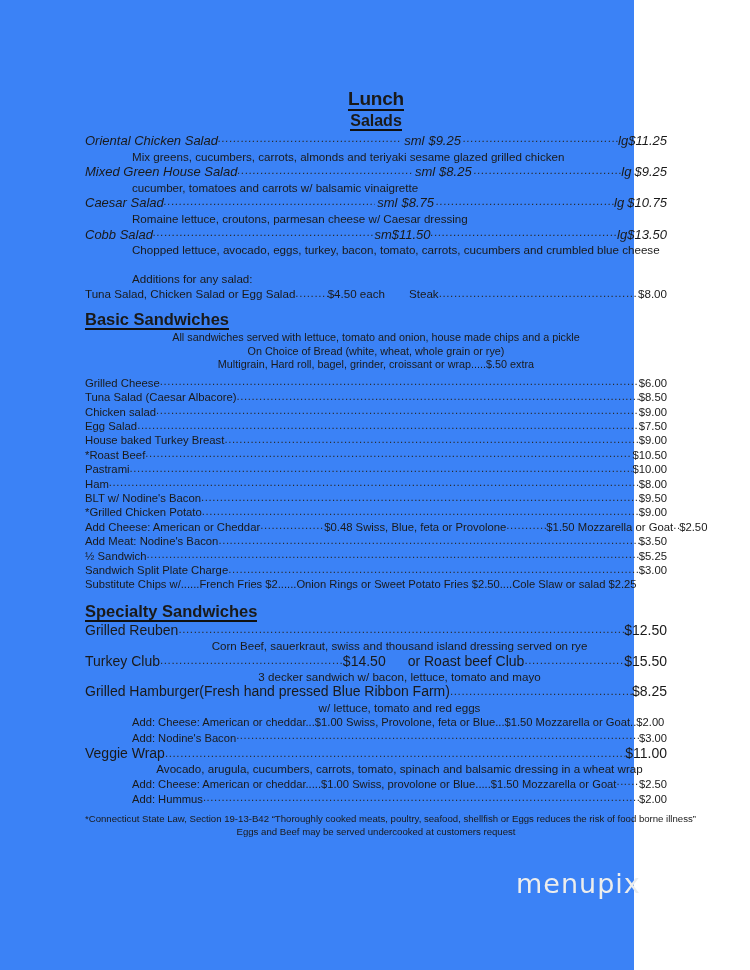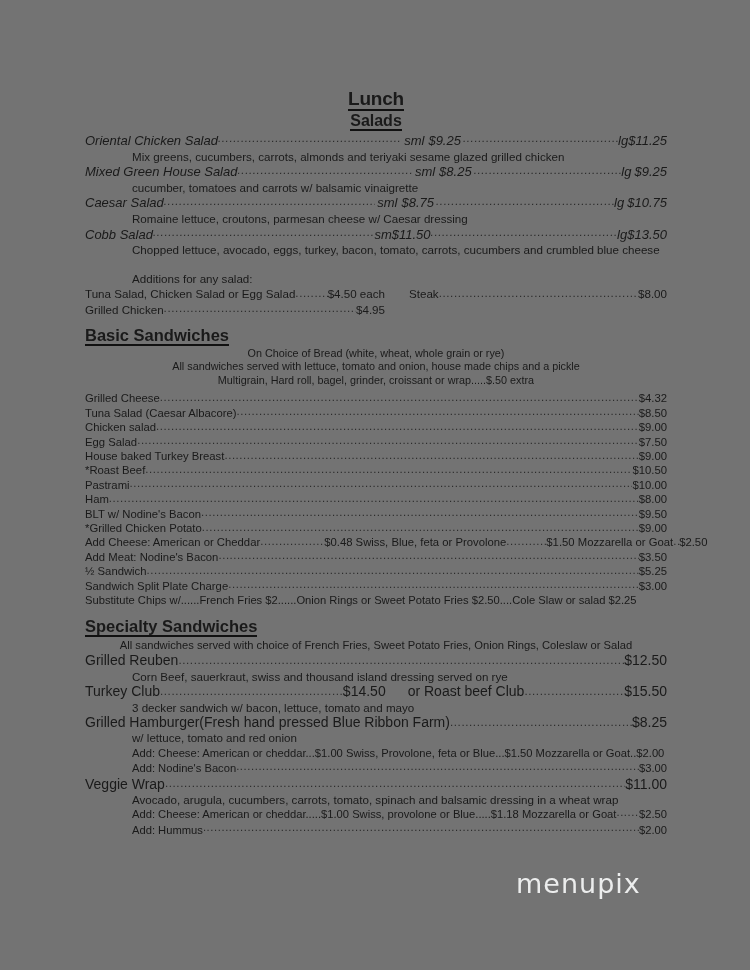--- a/index.html
+++ b/index.html
@@ -12,23 +12,23 @@
     height: 970px;
     position: relative;
     font-family: "Liberation Sans", sans-serif;
     color: #1a1a1a;
     overflow: hidden;
   }
 
   .page {
     position: absolute;
     left: 0; top: 0;
-    width: 750px;
+    width: 634px;
     height: 970px;
-    background: #737373;
+    background: #3b82f6;
   }
 
   .content {
     position: absolute;
     left: 85px;
     top: 88px;
     width: 582px;
   }
 
   
@@ -122,20 +122,21 @@
     font-size: 14px;
     line-height: 15.4px;
     white-space: nowrap;
   }
   .sprow .leader::before { font-size: 11.6px; }
   .spdesc {
     font-size: 11.6px;
     line-height: 15.4px;
     padding-left: 47px;
     white-space: nowrap;
+    text-align: center;
   }
   .spadd {
     display: flex;
     align-items: baseline;
     font-size: 11.2px;
     line-height: 15.4px;
     padding-left: 47px;
     white-space: nowrap;
   }
   .spadd .leader::before { font-size: 11.2px; }
@@ -265,43 +266,35 @@
         <span class="leader"></span>
         <span class="pr">$4.50 each</span>
       </span>
       <span class="right">
         <span class="nm">Steak</span>
         <span class="leader"></span>
         <span class="pr">$8.00</span>
       </span>
     </div>
 
-    <div class="twocol">
-      <span class="left">
-        <span class="nm">Grilled Chicken</span>
-        <span class="leader"></span>
-        <span class="pr">$4.95</span>
-      </span>
-      <span class="right"></span>
-    </div>
 
     <div class="title-sec">
       <span>Basic Sandwiches</span>
     </div>
+    <div class="desc-c">All sandwiches served with lettuce, tomato and onion, house made chips and a pickle</div>
     <div class="desc-c">On Choice  of Bread (white, wheat, whole grain or rye)</div>
-    <div class="desc-c">All sandwiches served with lettuce, tomato and onion, house made chips and a pickle</div>
     <div class="desc-c">Multigrain, Hard roll, bagel, grinder, croissant or wrap.....$.50 extra</div>
 
     <div style="height:4px"></div>
 
     <div>
       <div class="row">
         <span class="nm">Grilled Cheese</span>
         <span class="leader"></span>
-        <span class="pr">$4.32</span>
+        <span class="pr">$6.00</span>
       </div>
       <div class="row">
         <span class="nm">Tuna Salad (Caesar Albacore)</span>
         <span class="leader"></span>
         <span class="pr">$8.50</span>
       </div>
       <div class="row">
         <span class="nm">Chicken salad</span>
         <span class="leader"></span>
         <span class="pr">$9.00</span>
@@ -367,21 +360,20 @@
         <span class="leader"></span>
         <span class="pr">$3.00</span>
       </div>
 
       <div class="substitute">Substitute Chips w/......French Fries $2......Onion Rings or Sweet Potato Fries $2.50....Cole Slaw or salad $2.25</div>
     </div>
 
     <div class="title-sec" style="margin-top:9px">
       <span>Specialty Sandwiches</span>
     </div>
-    <div class="desc-c" style="font-size:11.2px;line-height:15px">All sandwiches served with choice of French Fries, Sweet Potato Fries, Onion Rings, Coleslaw or Salad</div>
 
     <div>
 
       <div class="sprow">
         <span class="nm">Grilled Reuben</span>
         <span class="leader"></span>
         <span class="pr">$12.50</span>
       </div>
       <div class="spdesc">Corn Beef, sauerkraut, swiss and thousand island dressing served on rye</div>
 
@@ -394,21 +386,21 @@
         <span class="leader" style="flex:1 1 30%"></span>
         <span class="pr">$15.50</span>
       </div>
       <div class="spdesc">3 decker sandwich w/ bacon, lettuce, tomato and mayo</div>
 
       <div class="sprow">
         <span class="nm">Grilled Hamburger(Fresh hand pressed Blue Ribbon Farm)</span>
         <span class="leader"></span>
         <span class="pr">$8.25</span>
       </div>
-      <div class="spdesc">w/ lettuce, tomato and red onion</div>
+      <div class="spdesc">w/ lettuce, tomato and red eggs</div>
 
       <div class="spadd">
         <span class="b">Add</span>
         <span class="nm">: Cheese: American or cheddar...$1.00 Swiss, Provolone, feta or Blue...$1.50 Mozzarella or Goat..</span>
         <span class="pr">$2.00</span>
       </div>
       <div class="spadd">
         <span class="b">Add</span>
         <span class="nm">: Nodine's Bacon</span>
         <span class="leader"></span>
@@ -417,29 +409,33 @@
 
       <div class="sprow">
         <span class="nm">Veggie Wrap</span>
         <span class="leader"></span>
         <span class="pr">$11.00</span>
       </div>
       <div class="spdesc">Avocado, arugula, cucumbers, carrots, tomato, spinach and balsamic dressing in a wheat wrap</div>
 
       <div class="spadd">
         <span class="b">Add</span>
-        <span class="nm">: Cheese: American or cheddar.....$1.00 Swiss, provolone or Blue.....$1.18 Mozzarella or Goat</span>
+        <span class="nm">: Cheese: American or cheddar.....$1.00 Swiss, provolone or Blue.....$1.50 Mozzarella or Goat</span>
         <span class="leader"></span>
         <span class="pr">$2.50</span>
       </div>
       <div class="spadd">
         <span class="b">Add</span>
         <span class="nm">: Hummus</span>
         <span class="leader"></span>
         <span class="pr">$2.00</span>
       </div>
     </div>
 
   </div>
 
+  <div class="footer">
+    <div class="l1">*Connecticut State Law, Section 19-13-B42 “Thoroughly cooked meats, poultry, seafood, shellfish or Eggs reduces the risk of food borne illness”</div>
+    <div class="l2">Eggs and Beef may be served undercooked at customers request</div>
+  </div>
 
   <div class="watermark">menupix</div>
 </div>
 
 </body></html>

